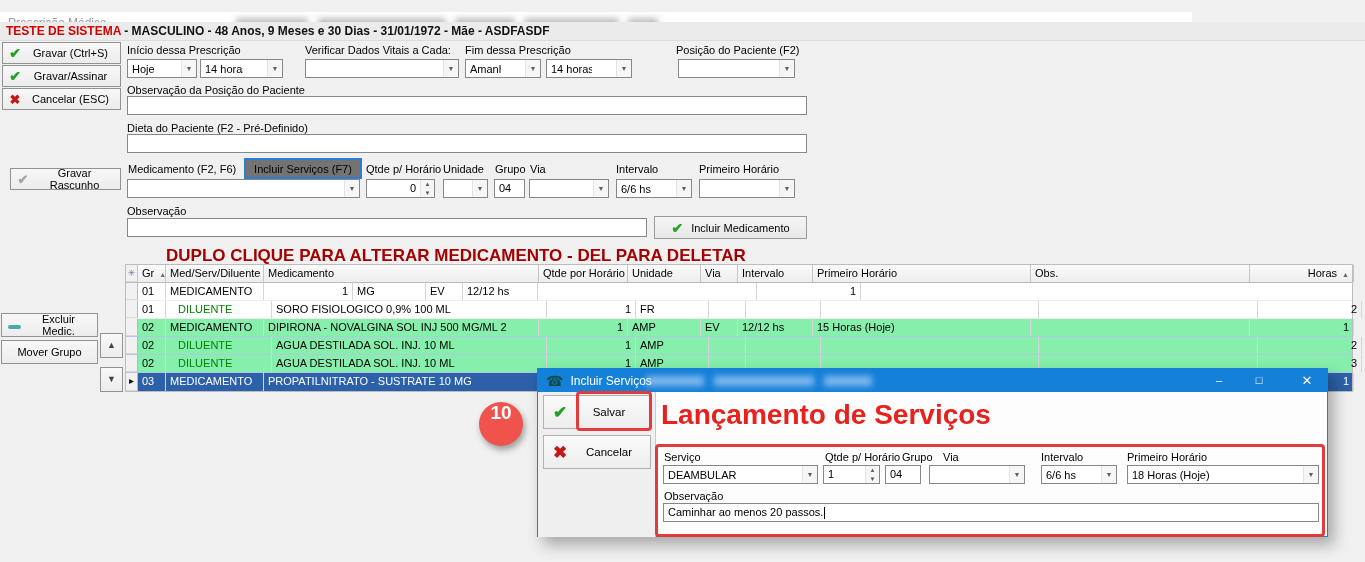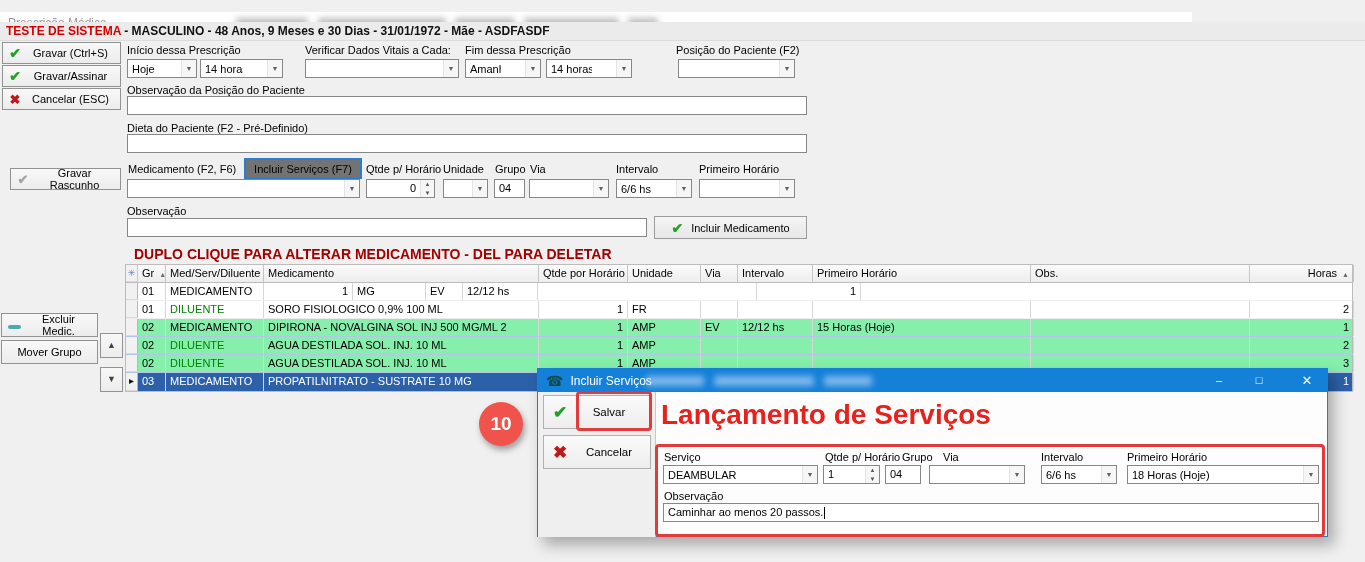--- a/index.html
+++ b/index.html
@@ -38,53 +38,53 @@
   .combo .cval { flex:1; padding-left:4px; overflow:hidden; white-space:nowrap; }
   .combo .carw { flex:0 0 15px; text-align:center; color:#606060; font-size:7px; border-left:1px solid #e4e4e4; background:#f6f6f6; align-self:stretch; line-height:17px; }
   .textbox { background:#fff; border:1px solid #878787; height:19px; line-height:17px; padding-left:4px; overflow:hidden; white-space:nowrap; }
   .spinner { background:#fff; border:1px solid #878787; height:19px; display:flex; }
   .spinner .sval { flex:1; text-align:right; padding-right:4px; line-height:17px; }
   .spinner .sarrows { flex:0 0 14px; display:flex; flex-direction:column; font-size:6px; color:#555; text-align:center; border-left:1px solid #e4e4e4; background:#f6f6f6; }
   .spinner .sarrows span { flex:1; line-height:8px; }
   .btn { background:linear-gradient(#f5f5f5,#e7e7e7); border:1px solid #9b9b9b; display:flex; align-items:center; justify-content:center; gap:8px; cursor:default; }
   .btn-focus { border:2px solid #2b7cd3; background:#737373; }
 
-  .warning { color:#a40000; font-weight:bold; font-size:14px; }
+  .warning { color:#a40000; font-weight:bold; font-size:17px;margin-left:32px; }
 
   
   .grid { left:125px; top:264px; width:1228px; border:1px solid #bcbcbc; background:#fff; }
   .grow { display:flex; height:18px; }
   .gcell { padding:0 4px; line-height:17px; border-right:1px solid #d6d6d6; overflow:hidden; white-space:nowrap; }
   .ghead { background:linear-gradient(#fbfbfb,#ededed); border-bottom:1px solid #bcbcbc; font-weight:normal; }
   .ghead .gcell { border-right:1px solid #c6c6c6; }
   .c0{flex:0 0 12px; padding:0;} .c1{flex:0 0 28px;} .c2{flex:0 0 98px;} .c3{flex:0 0 275px;}
   .c4{flex:0 0 89px; text-align:right;} .c5{flex:0 0 73px;} .c6{flex:0 0 37px;} .c7{flex:0 0 75px;}
   .c8{flex:0 0 218px;} .c9{flex:0 0 219px;} .c10{flex:0 0 104px; text-align:right;}
   .r-white { background:#fff; border-bottom:1px solid #ededed; }
   .r-blue  { background:#86efac; border-bottom:1px solid #b4c6e8; }
   .r-sel   { background:#2c61a9; color:#fff; }
   .ind { background:#f1f1f1; border-right:1px solid #b8b8b8; border-bottom:1px solid #d9d9d9; text-align:center; line-height:16px; font-size:10px; color:#222; }
   .r-sel .ind { color:#111; }
-  .green { color:#008200; }
+  .green { color:#008200;margin-left:8px; }
   .sort-ico { font-size:7px; color:#6b6b6b; margin-left:5px; }
   .ast-ico { font-size:9px; color:#5b7fb5; line-height:17px; }
 
   
   .dialog { left:537px; top:368px; width:791px; height:169px; background:#fdfdfd; border:1px solid #1580d8; box-shadow:6px 8px 14px rgba(0,0,0,.30); z-index:10; }
   .dtitle { left:0; top:0; width:100%; height:23px; background:#1580d8; display:flex; align-items:center; color:#fff; }
   .dtitle .dicon { margin:0 7px 0 8px; color:#0c4c4c; font-size:14px; line-height:14px; }
   .dtitle .dtext { font-size:12px; }
   .dctrl { position:absolute; top:0; height:23px; line-height:23px; color:#fff; text-align:center; }
   .dpanel { left:0; top:23px; width:118px; height:145px; background:#efefef; border-right:1px solid #c9c9c9; }
   .dbtn { background:linear-gradient(#fafafa,#ededed); border:1px solid #b0b0b0; display:flex; align-items:center; }
   .dbtn .ico { flex:0 0 32px; text-align:center; font-size:17px; font-weight:bold; }
   .dbtn .lbl { flex:1; text-align:center; padding-right:8px; font-size:11.5px; }
   .dheading { color:#e8211d; font-size:28px; font-weight:bold; white-space:nowrap; }
   .ann-rect { border:3px solid #e23b3b; border-radius:4px; z-index:12; pointer-events:none; }
-  .ann-circle { width:44px; height:44px; border-radius:50%; background:#f0524c; box-shadow:2px 4px 6px rgba(0,0,0,.35); color:#fff; font-size:19px; font-weight:bold; display:flex; align-items:center; justify-content:center; z-index:13; }
+  .ann-circle { width:44px; height:44px; border-radius:50%; background:#f0524c; box-shadow:2px 4px 6px rgba(0,0,0,.35); color:#fff; font-size:19px; font-weight:bold; display:flex; align-items:flex-start; justify-content:center; z-index:13; }
   .caret { display:inline-block; width:1px; height:12px; background:#000; vertical-align:middle; margin-left:1px; }
 </style>
 </head>
 <body>
 
 <div class="abs titlebar">
   <div class="abs titlebar-text">Prescrição Médica</div>
   <div class="abs redact" style="left:236px;top:6px;width:72px;height:11px"></div>
   <div class="abs redact" style="left:318px;top:6px;width:128px;height:11px"></div>
   <div class="abs redact" style="left:455px;top:6px;width:60px;height:11px"></div>

